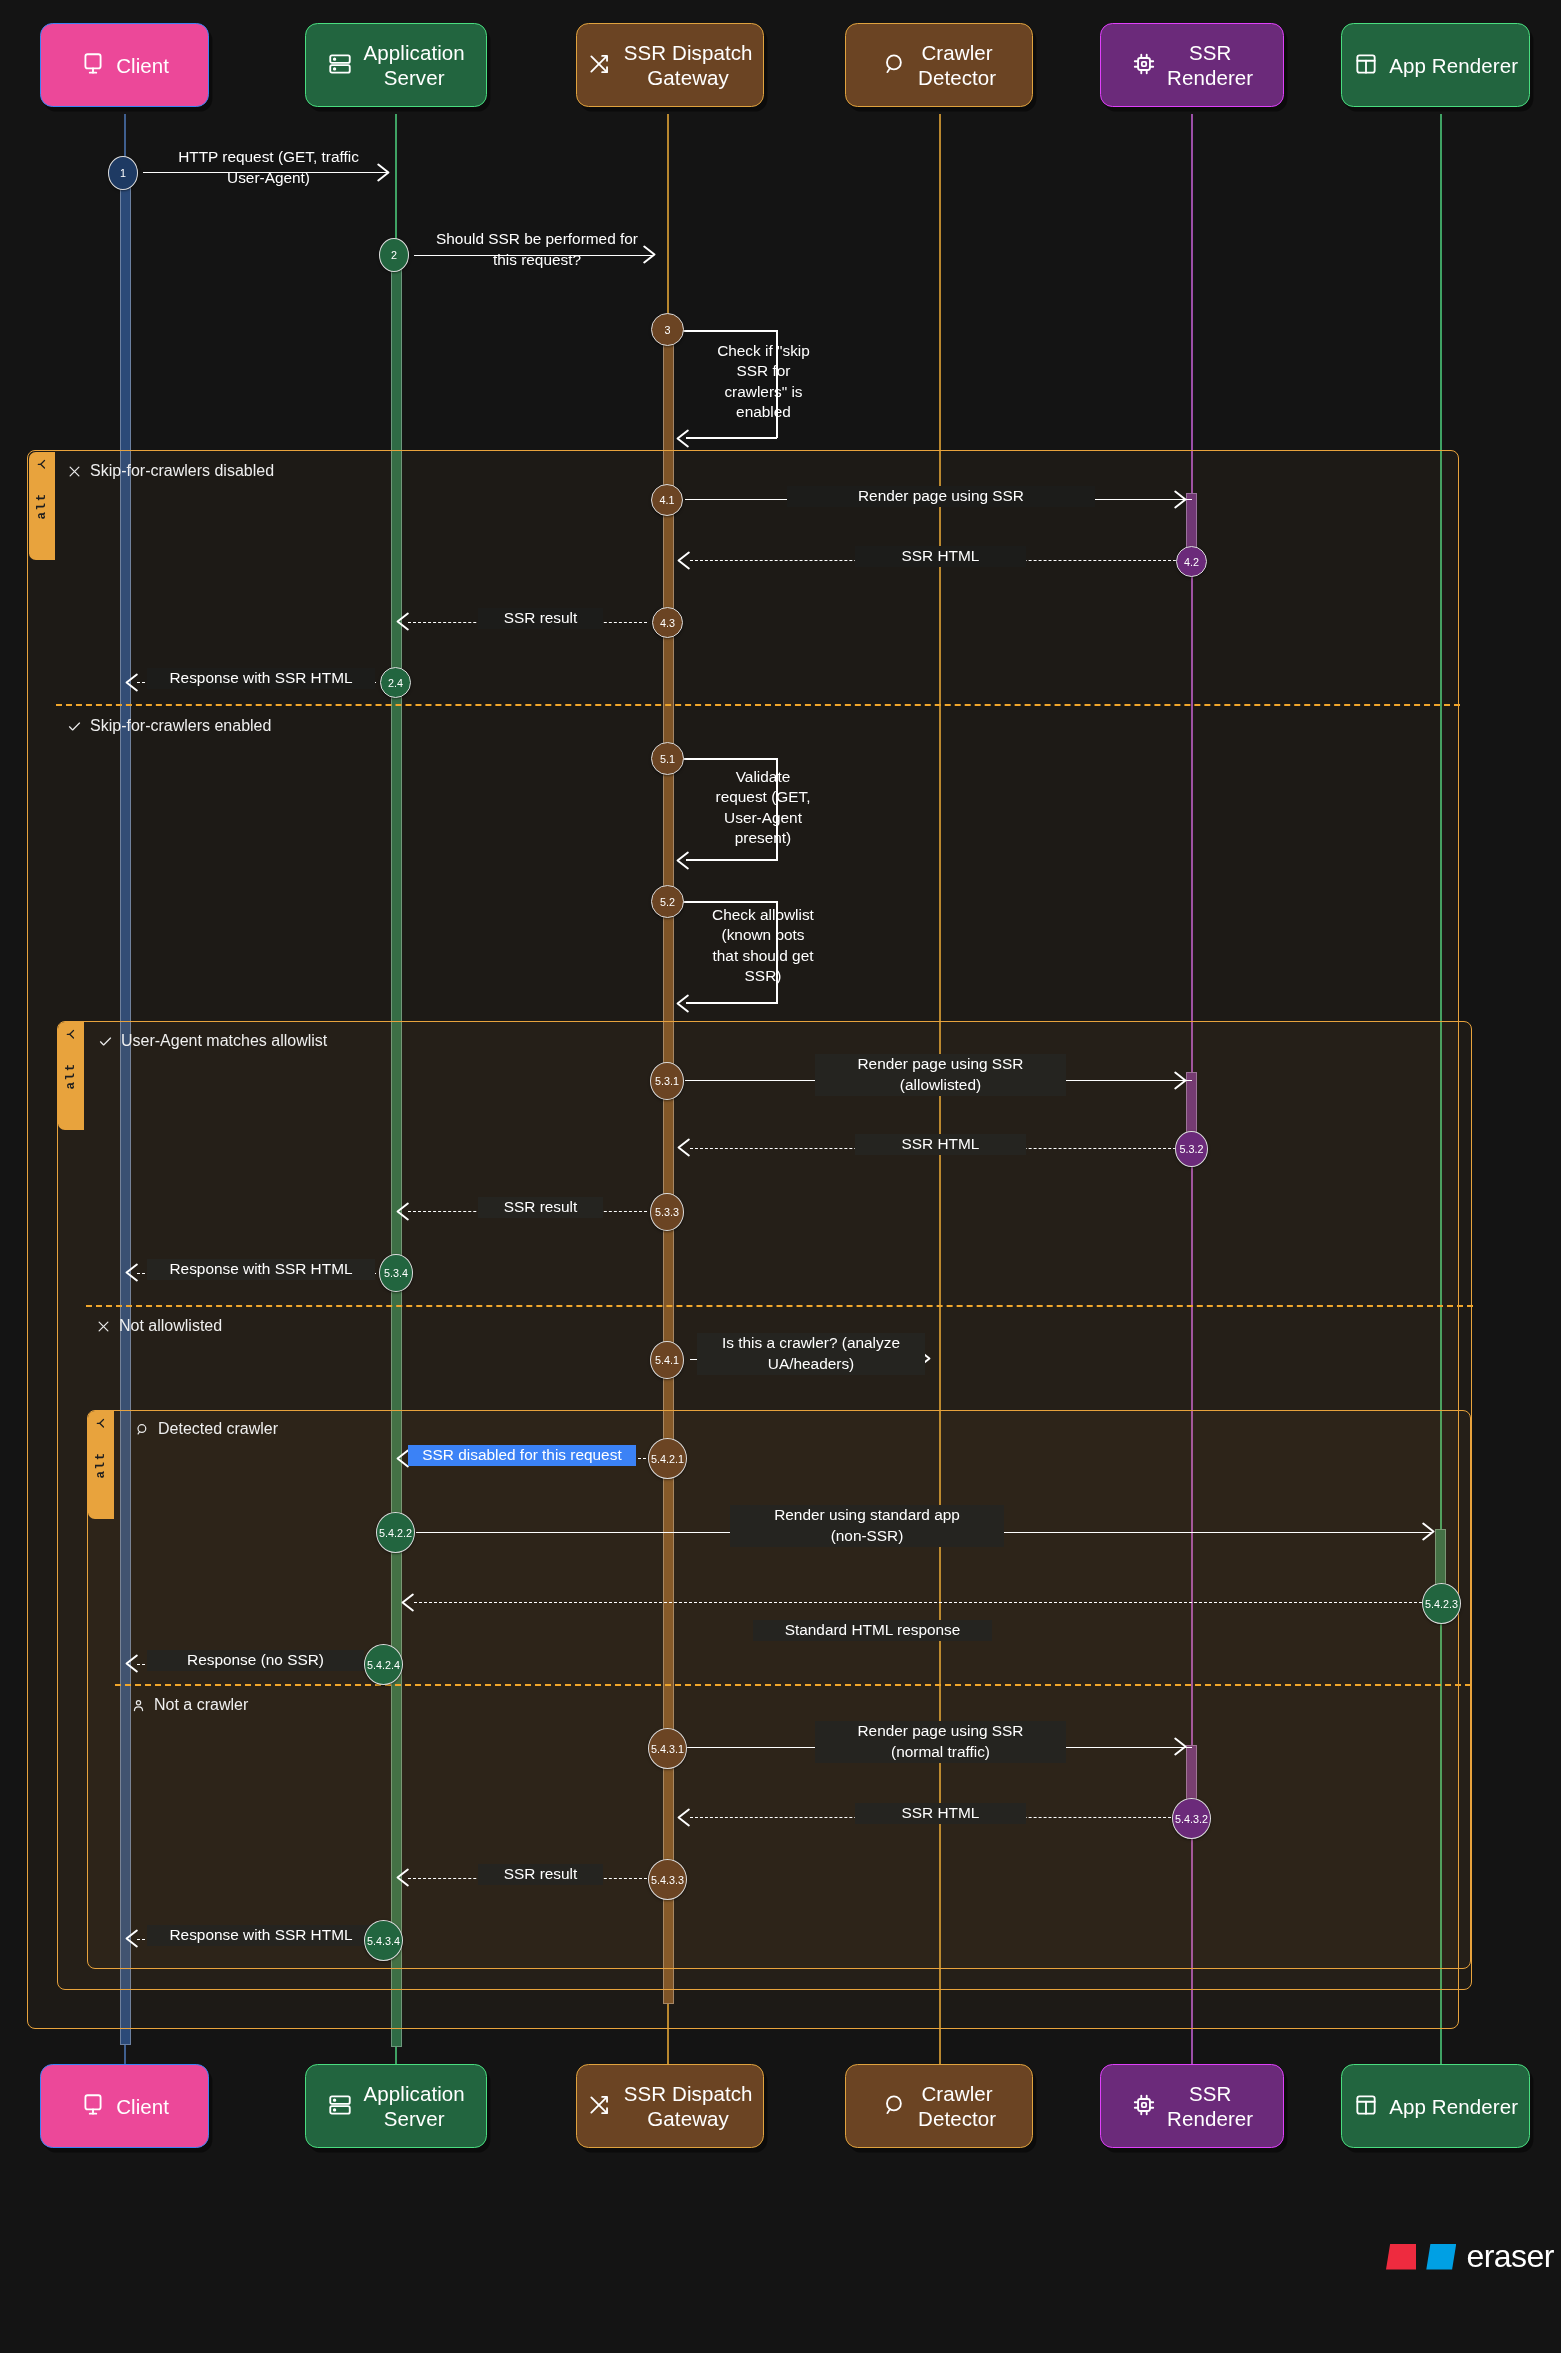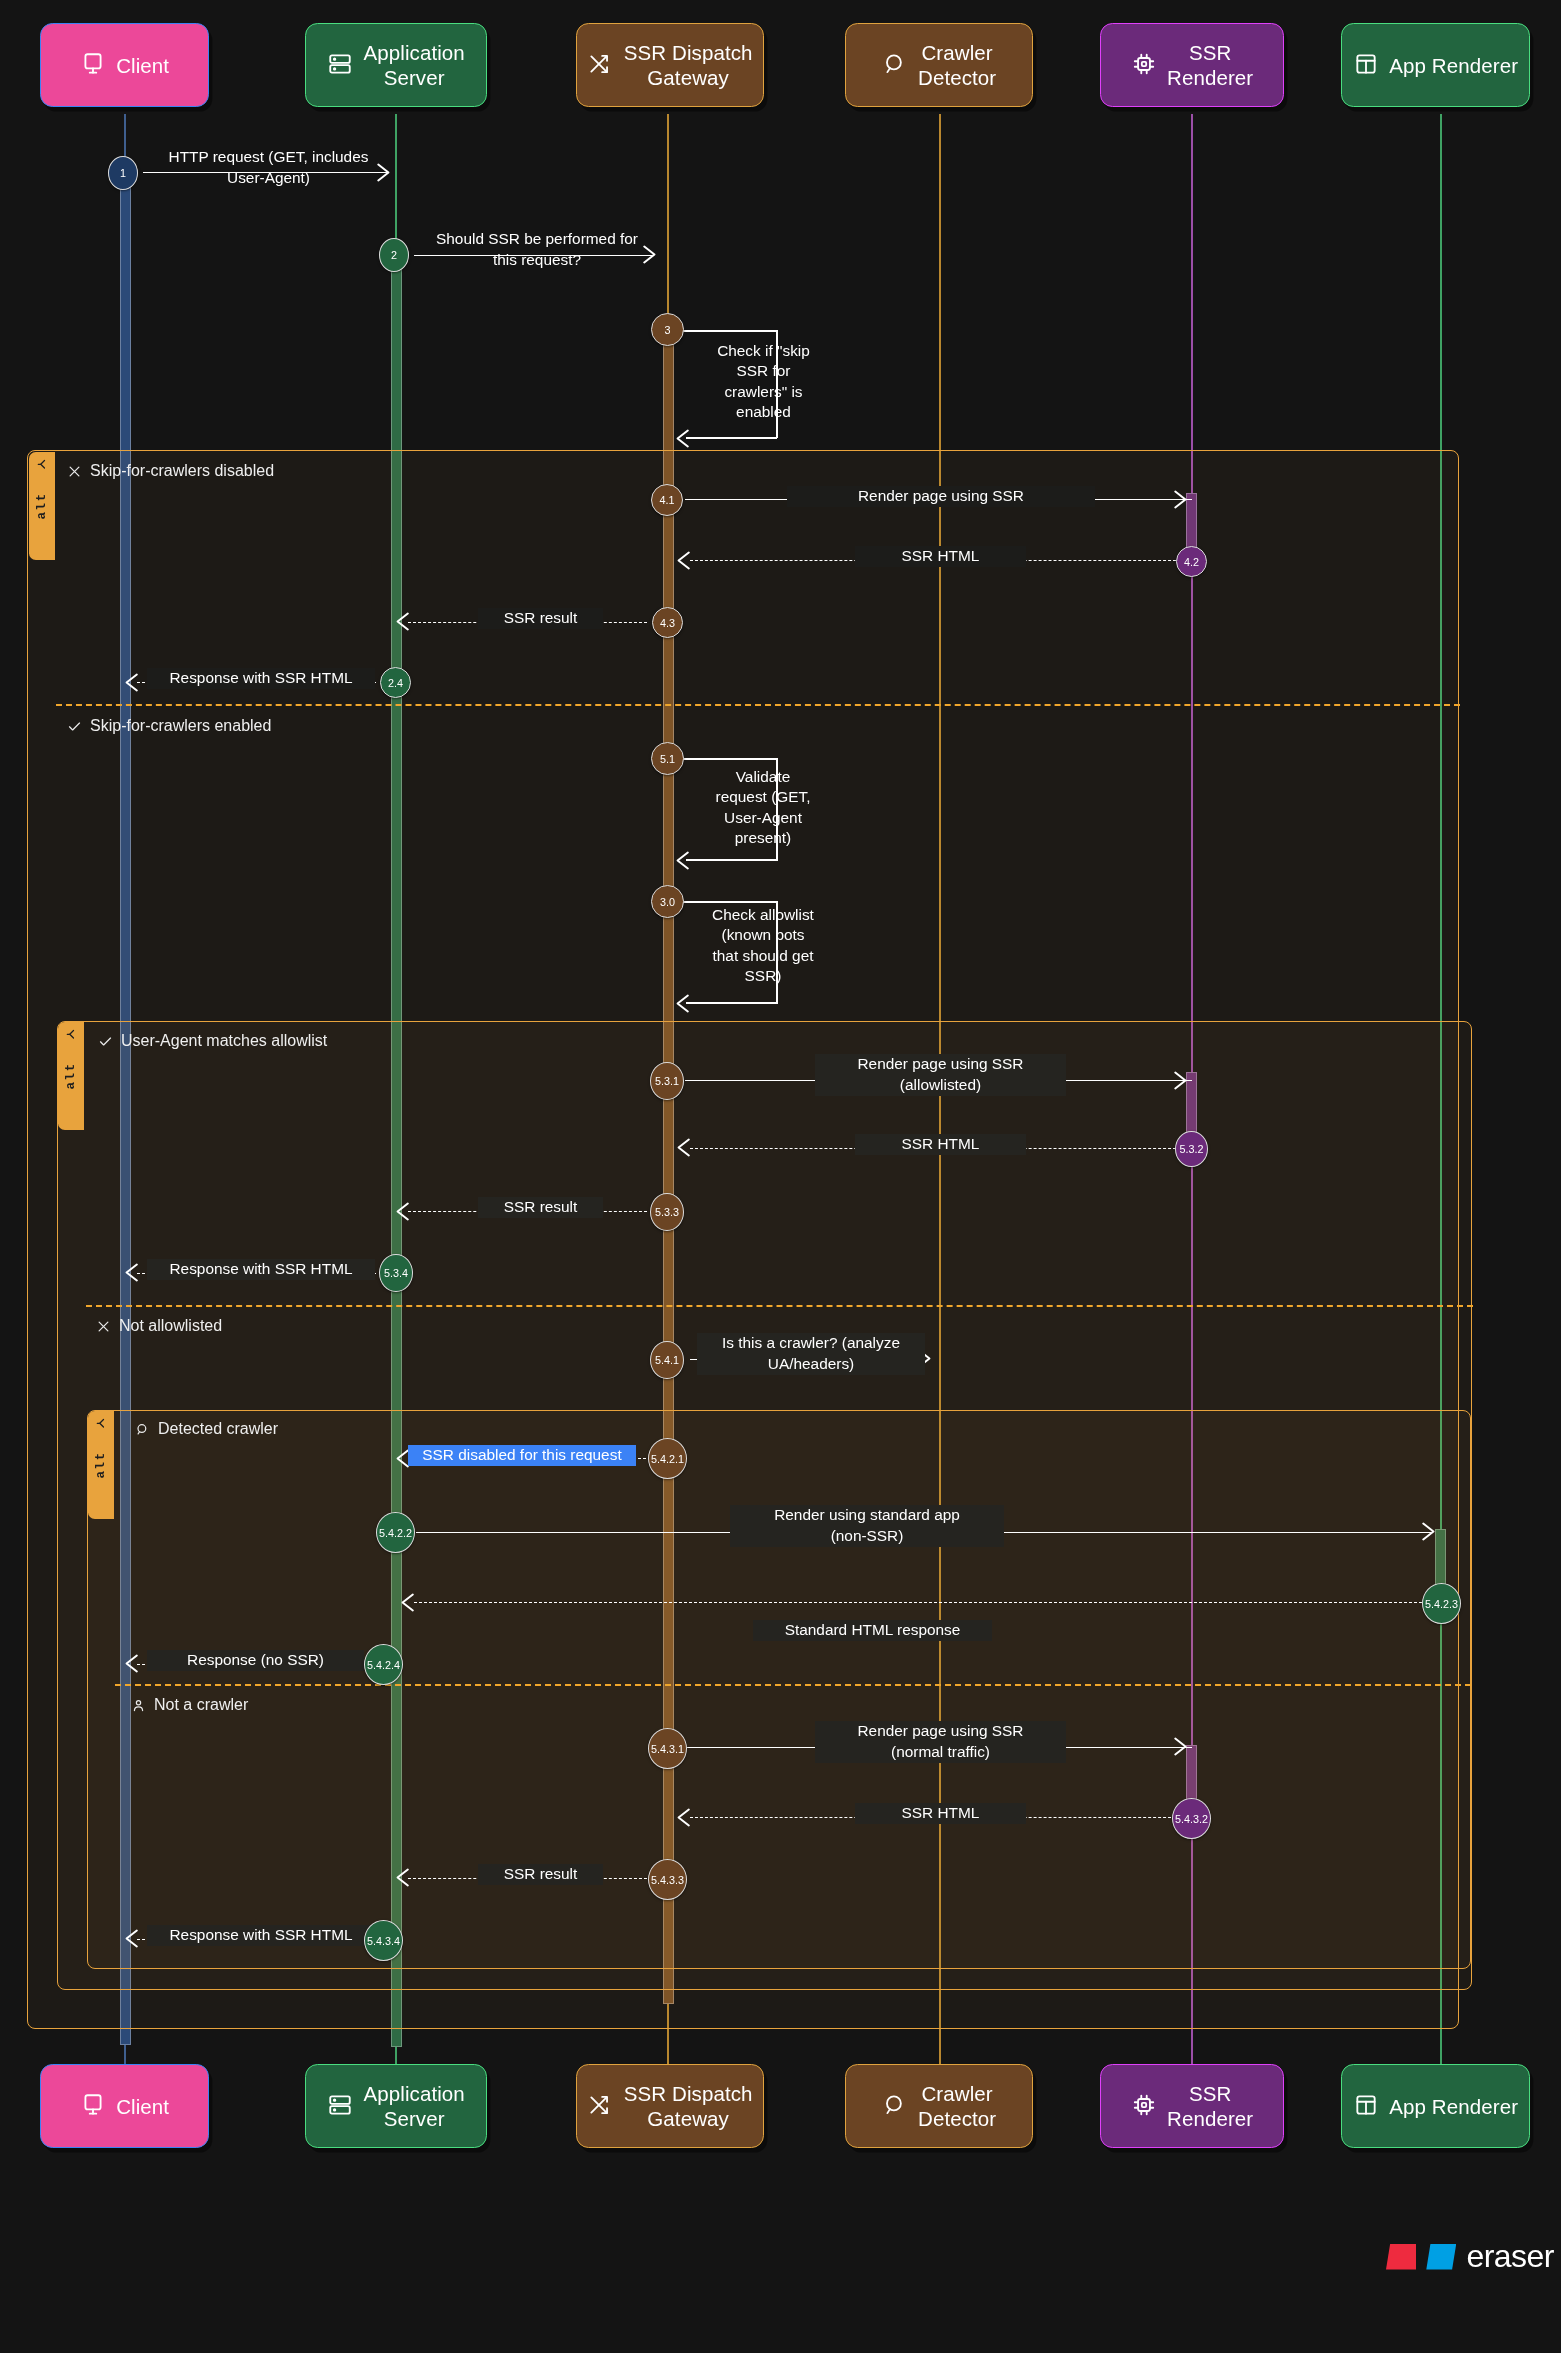--- a/index.html
+++ b/index.html
@@ -304,21 +304,21 @@
     </span>
     <span>Not a crawler</span>
   </div>
 
   <div class="msgline" style="left:143px; top:172px; width:245px;"></div>
   <div class="arrowhead" style="left:376px; top:161px;">
     <svg width="17" height="23" viewBox="0 0 30 40">
         <path d="M4 6 L22 20 L4 34" fill="none" stroke="#fff" stroke-width="3.5" stroke-linecap="round" stroke-linejoin="round"></path>
       </svg>
   </div>
-  <div class="msgtext" style="left:149px; top:147px; width:239px;">HTTP request (GET, includes
+  <div class="msgtext" style="left:149px; top:147px; width:239px;">HTTP request (GET, traffic
 User-Agent)</div>
   <div class="bubble b-blue" style="left:108px; top:156px; width:30px; height:34px;">1</div>
 
   <div class="msgline" style="left:414px; top:255px; width:238px;"></div>
   <div class="arrowhead" style="left:642px; top:243px;">
     <svg width="17" height="23" viewBox="0 0 30 40">
         <path d="M4 6 L22 20 L4 34" fill="none" stroke="#fff" stroke-width="3.5" stroke-linecap="round" stroke-linejoin="round"></path>
       </svg>
   </div>
   <div class="msgtext" style="left:420px; top:229px; width:234px;">Should SSR be performed for
@@ -394,21 +394,21 @@
     <div class="sline" style="left:108px; top:0; width:1.7px; height:103px;"></div>
     <div class="sline" style="left:18px; top:101px; width:91px; height:1.7px;"></div>
     <svg style="position:absolute;left:4.6px;top:91px" width="19.4" height="23" viewBox="0 0 34 40">
         <path d="M26 6 L8 20 L26 34" fill="none" stroke="#fff" stroke-width="3.5" stroke-linecap="round" stroke-linejoin="round"></path>
       </svg>
   </div>
   <div class="selftext" style="left:697px; top:905px; width:132px;">Check allowlist
 (known bots
 that should get
 SSR)</div>
-  <div class="bubble b-brown" style="left:651px; top:885px; width:33px; height:33px;">3.0</div>
+  <div class="bubble b-brown" style="left:651px; top:885px; width:33px; height:33px;">5.2</div>
 
   <div class="msgline" style="left:685px; top:1080px; width:507px;"></div>
   <div class="arrowhead" style="left:1173px; top:1069px;">
     <svg width="17" height="23" viewBox="0 0 30 40">
         <path d="M4 6 L22 20 L4 34" fill="none" stroke="#fff" stroke-width="3.5" stroke-linecap="round" stroke-linejoin="round"></path>
       </svg>
   </div>
   <div class="msgtext" style="left:815px; top:1054px; width:251px; background:#252420;">Render page using SSR
 (allowlisted)</div>
   <div class="bubble b-brown" style="left:650px; top:1062px; width:34px; height:38px;">5.3.1</div>

